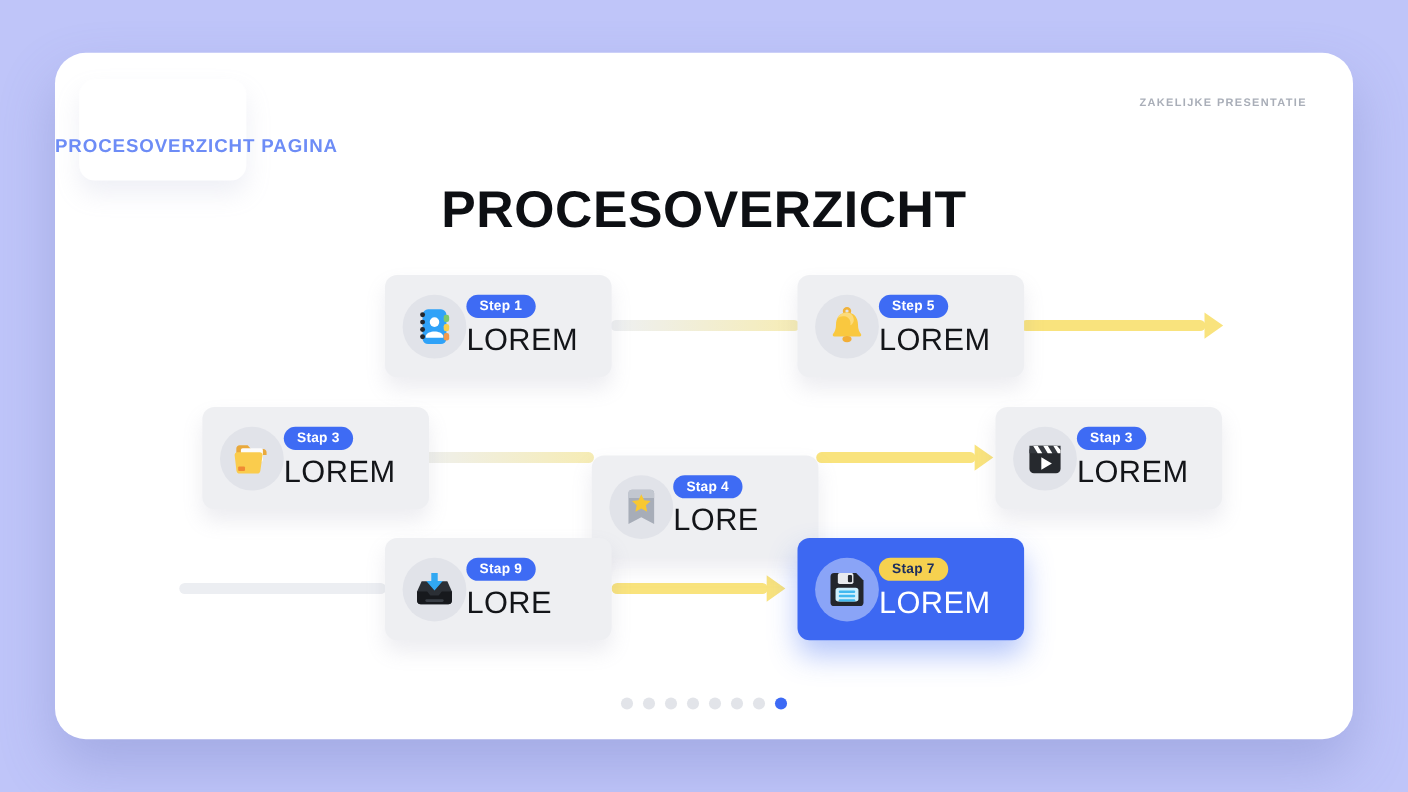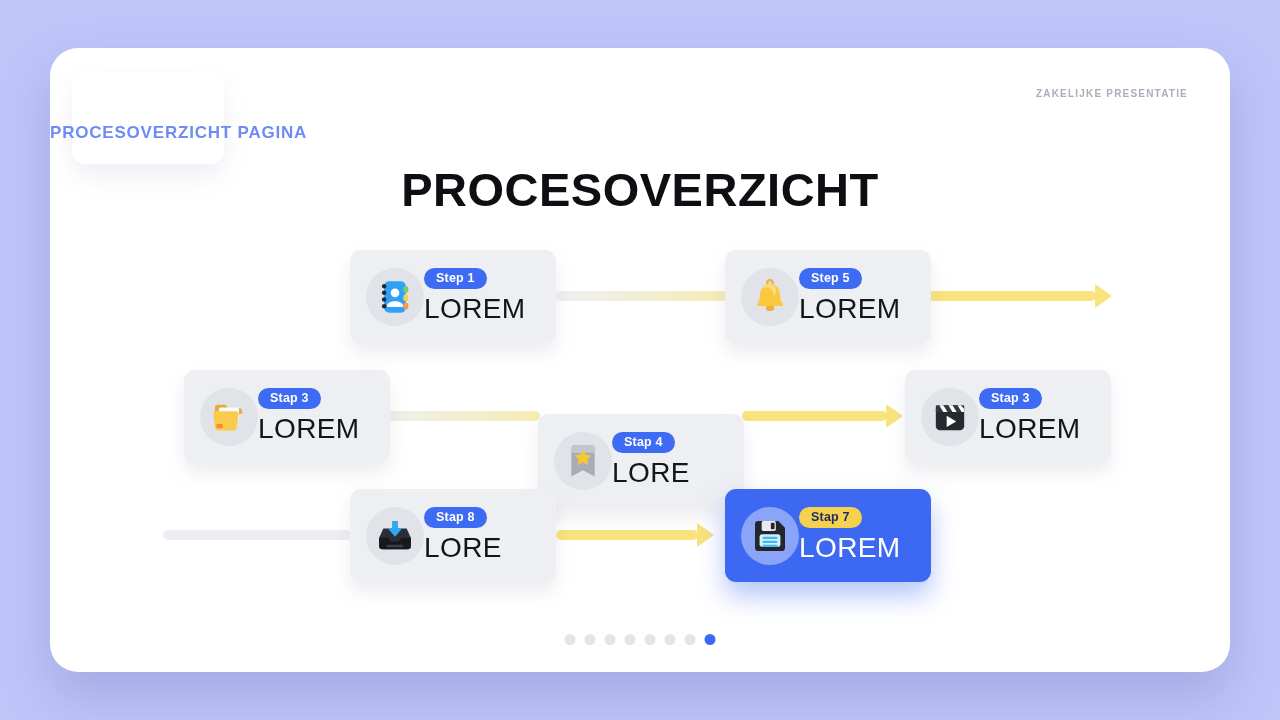--- a/index.html
+++ b/index.html
@@ -198,21 +198,21 @@
   <div class="card" style="left:300px; top:441px;">
     <div class="icon-circle">
       <svg viewBox="0 0 48 48">
         <path d="M10 15h28l5 11v10a4 4 0 0 1-4 4H9a4 4 0 0 1-4-4V26l5-11z" fill="#2b2f35"></path>
         <path d="M5 26h11l3.5 4.5h9L32 26h11v10a4 4 0 0 1-4 4H9a4 4 0 0 1-4-4z" fill="#17191d"></path>
         <path d="M20.5 6h7v8.5H33L24 25l-9-10.5h5.5z" fill="#31a8f2"></path>
         <rect x="14" y="34.5" width="20" height="3" rx="1.5" fill="#3a3f46"></rect>
       </svg>
     </div>
     <div class="card-col">
-      <span class="badge">Stap 8</span>
+      <span class="badge">Stap 9</span>
       <span class="card-label">LORE</span>
     </div>
   </div>
 
   <div class="card highlight" style="left:675px; top:441px;">
     <div class="icon-circle">
       <svg viewBox="0 0 48 48">
         <path d="M10 6h24l8 8v24a4 4 0 0 1-4 4H10a4 4 0 0 1-4-4V10a4 4 0 0 1 4-4z" fill="#23262c"></path>
         <rect x="14" y="6" width="17" height="12" rx="2" fill="#e8eaee"></rect>
         <rect x="25" y="8" width="4.5" height="8" rx="1.2" fill="#23262c"></rect>

